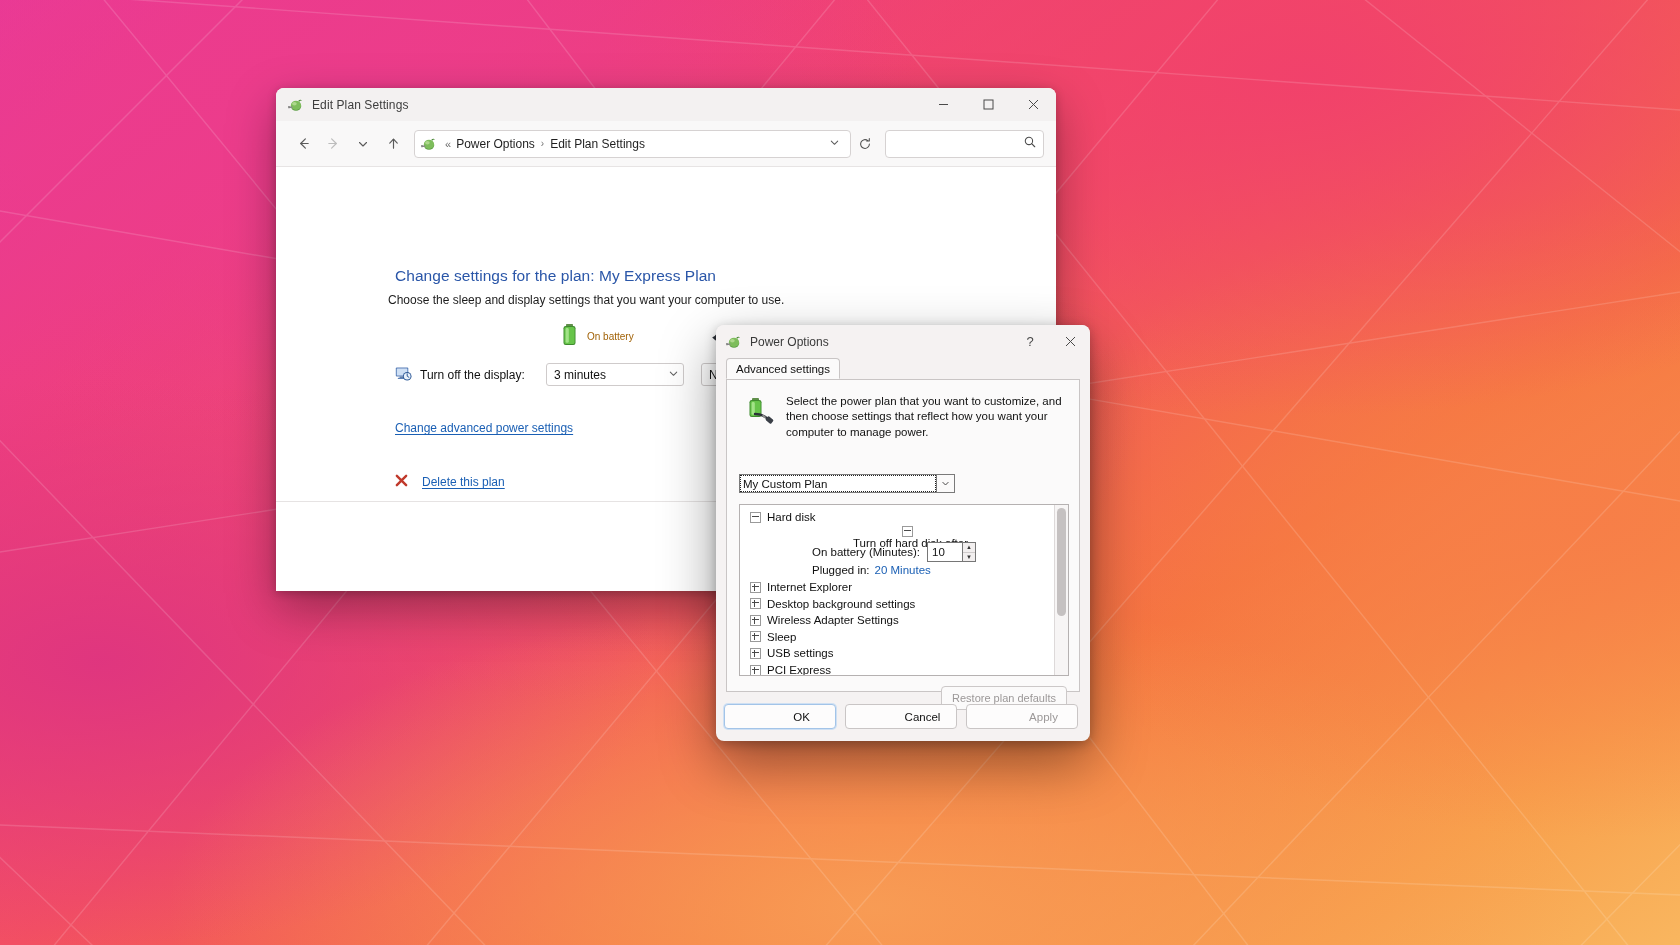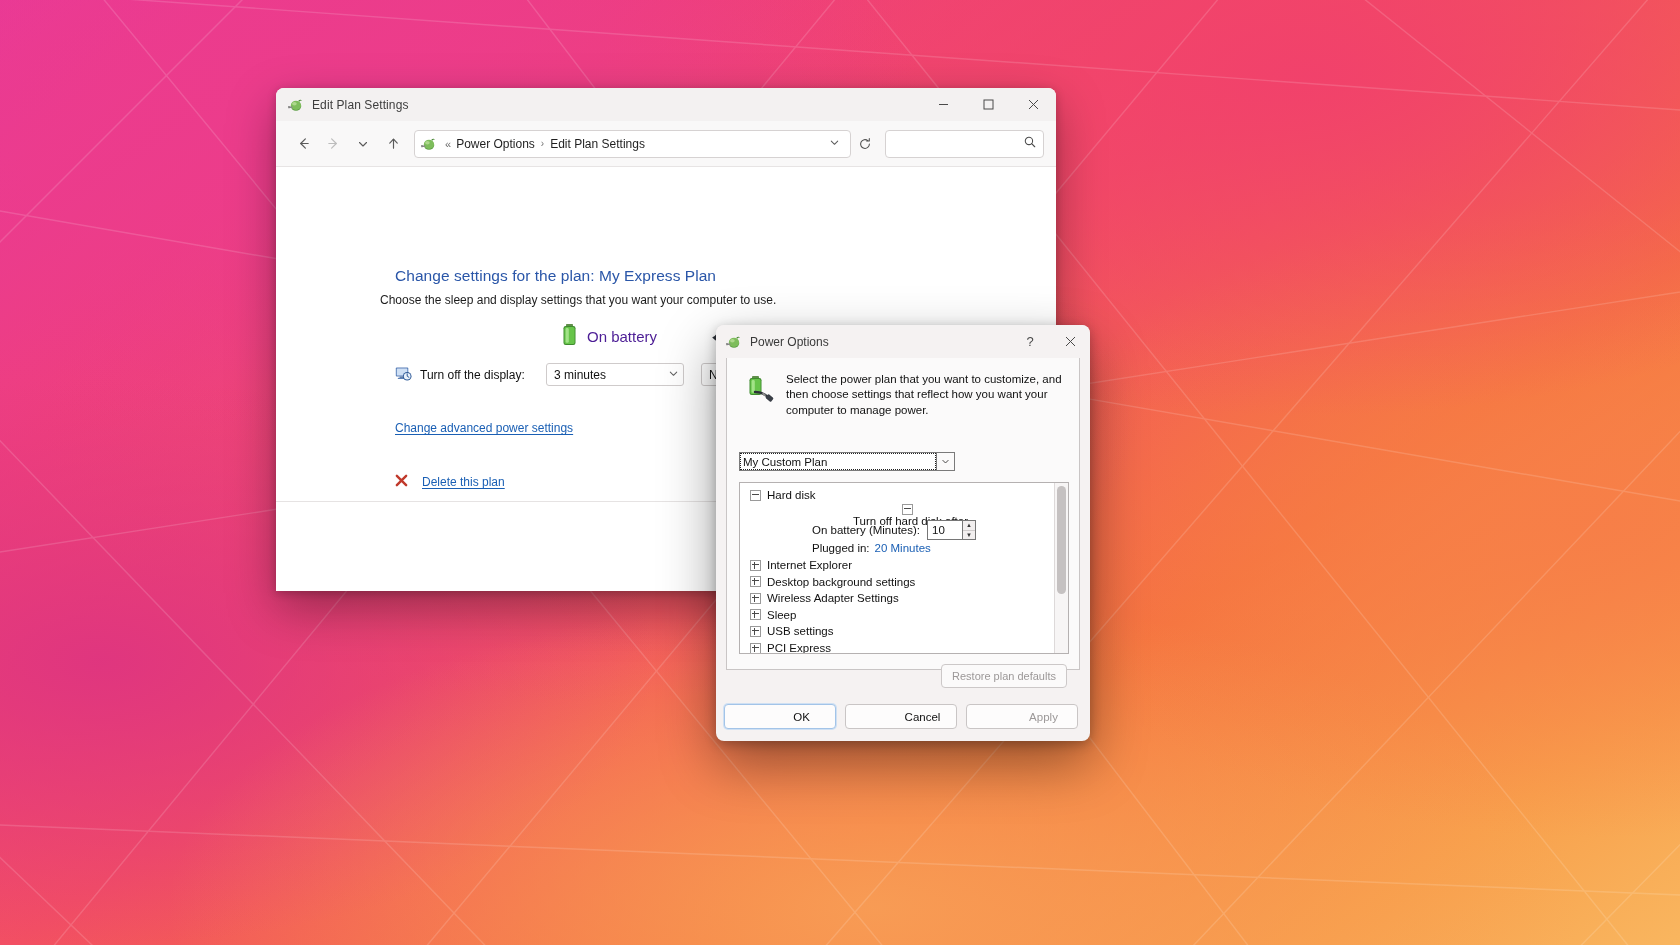--- a/index.html
+++ b/index.html
@@ -154,39 +154,39 @@
   .page-head {
     position: absolute;
     left: 119px;
     top: 100px;
     font-size: 15.5px;
     color: #2a56a8;
     letter-spacing: 0.05px;
   }
   .page-sub {
     position: absolute;
-    left: 104px;
+    left: 112px;
     top: 126px;
     font-size: 12px;
     color: #1c1c1c;
   }
   .mode-row {
     position: absolute;
     left: 119px;
     top: 156px;
     width: 560px;
     height: 30px;
   }
   .mode-col {
     position: absolute;
     display: flex;
     align-items: center;
     gap: 9px;
-    font-size: 15px;
-    color: #4c1d95;
+    font-size: 10px;
+    color: #a16207;
   }
   .mode-col.battery { left: 166px; }
   .mode-col.plug    { left: 316px; }
 
   .setting-row {
     position: absolute;
     left: 119px;
     top: 196px;
     display: flex;
     align-items: center;
@@ -687,20 +687,23 @@
       <div class="capbtn" style="font-size:13px;">?</div>
       <div class="capbtn close">
         <svg width="11" height="11" viewBox="0 0 11 11">
             <path d="M1 1 L10 10 M10 1 L1 10" stroke="currentColor" stroke-width="1"></path>
           </svg>
       </div>
     </div>
   </div>
 
   <div class="content">
+    <div class="tabstrip">
+      <div class="tab">Advanced settings</div>
+    </div>
 
     <div class="dlg-inner">
 
       <div class="dlg-desc">
         <span>
           <svg width="34" height="34" viewBox="0 0 34 34">
             <rect x="11" y="4" width="7" height="2.6" rx="0.9" fill="#5f8f4a"></rect>
             <rect x="8.5" y="6" width="12" height="17" rx="2.2" fill="#3f8a2e"></rect>
             <rect x="9.4" y="6.9" width="10.2" height="15.2" rx="1.7" fill="#67c44a"></rect>
             <rect x="10.6" y="8" width="3.2" height="12.8" rx="1.4" fill="#a9e78e" opacity="0.9"></rect>

